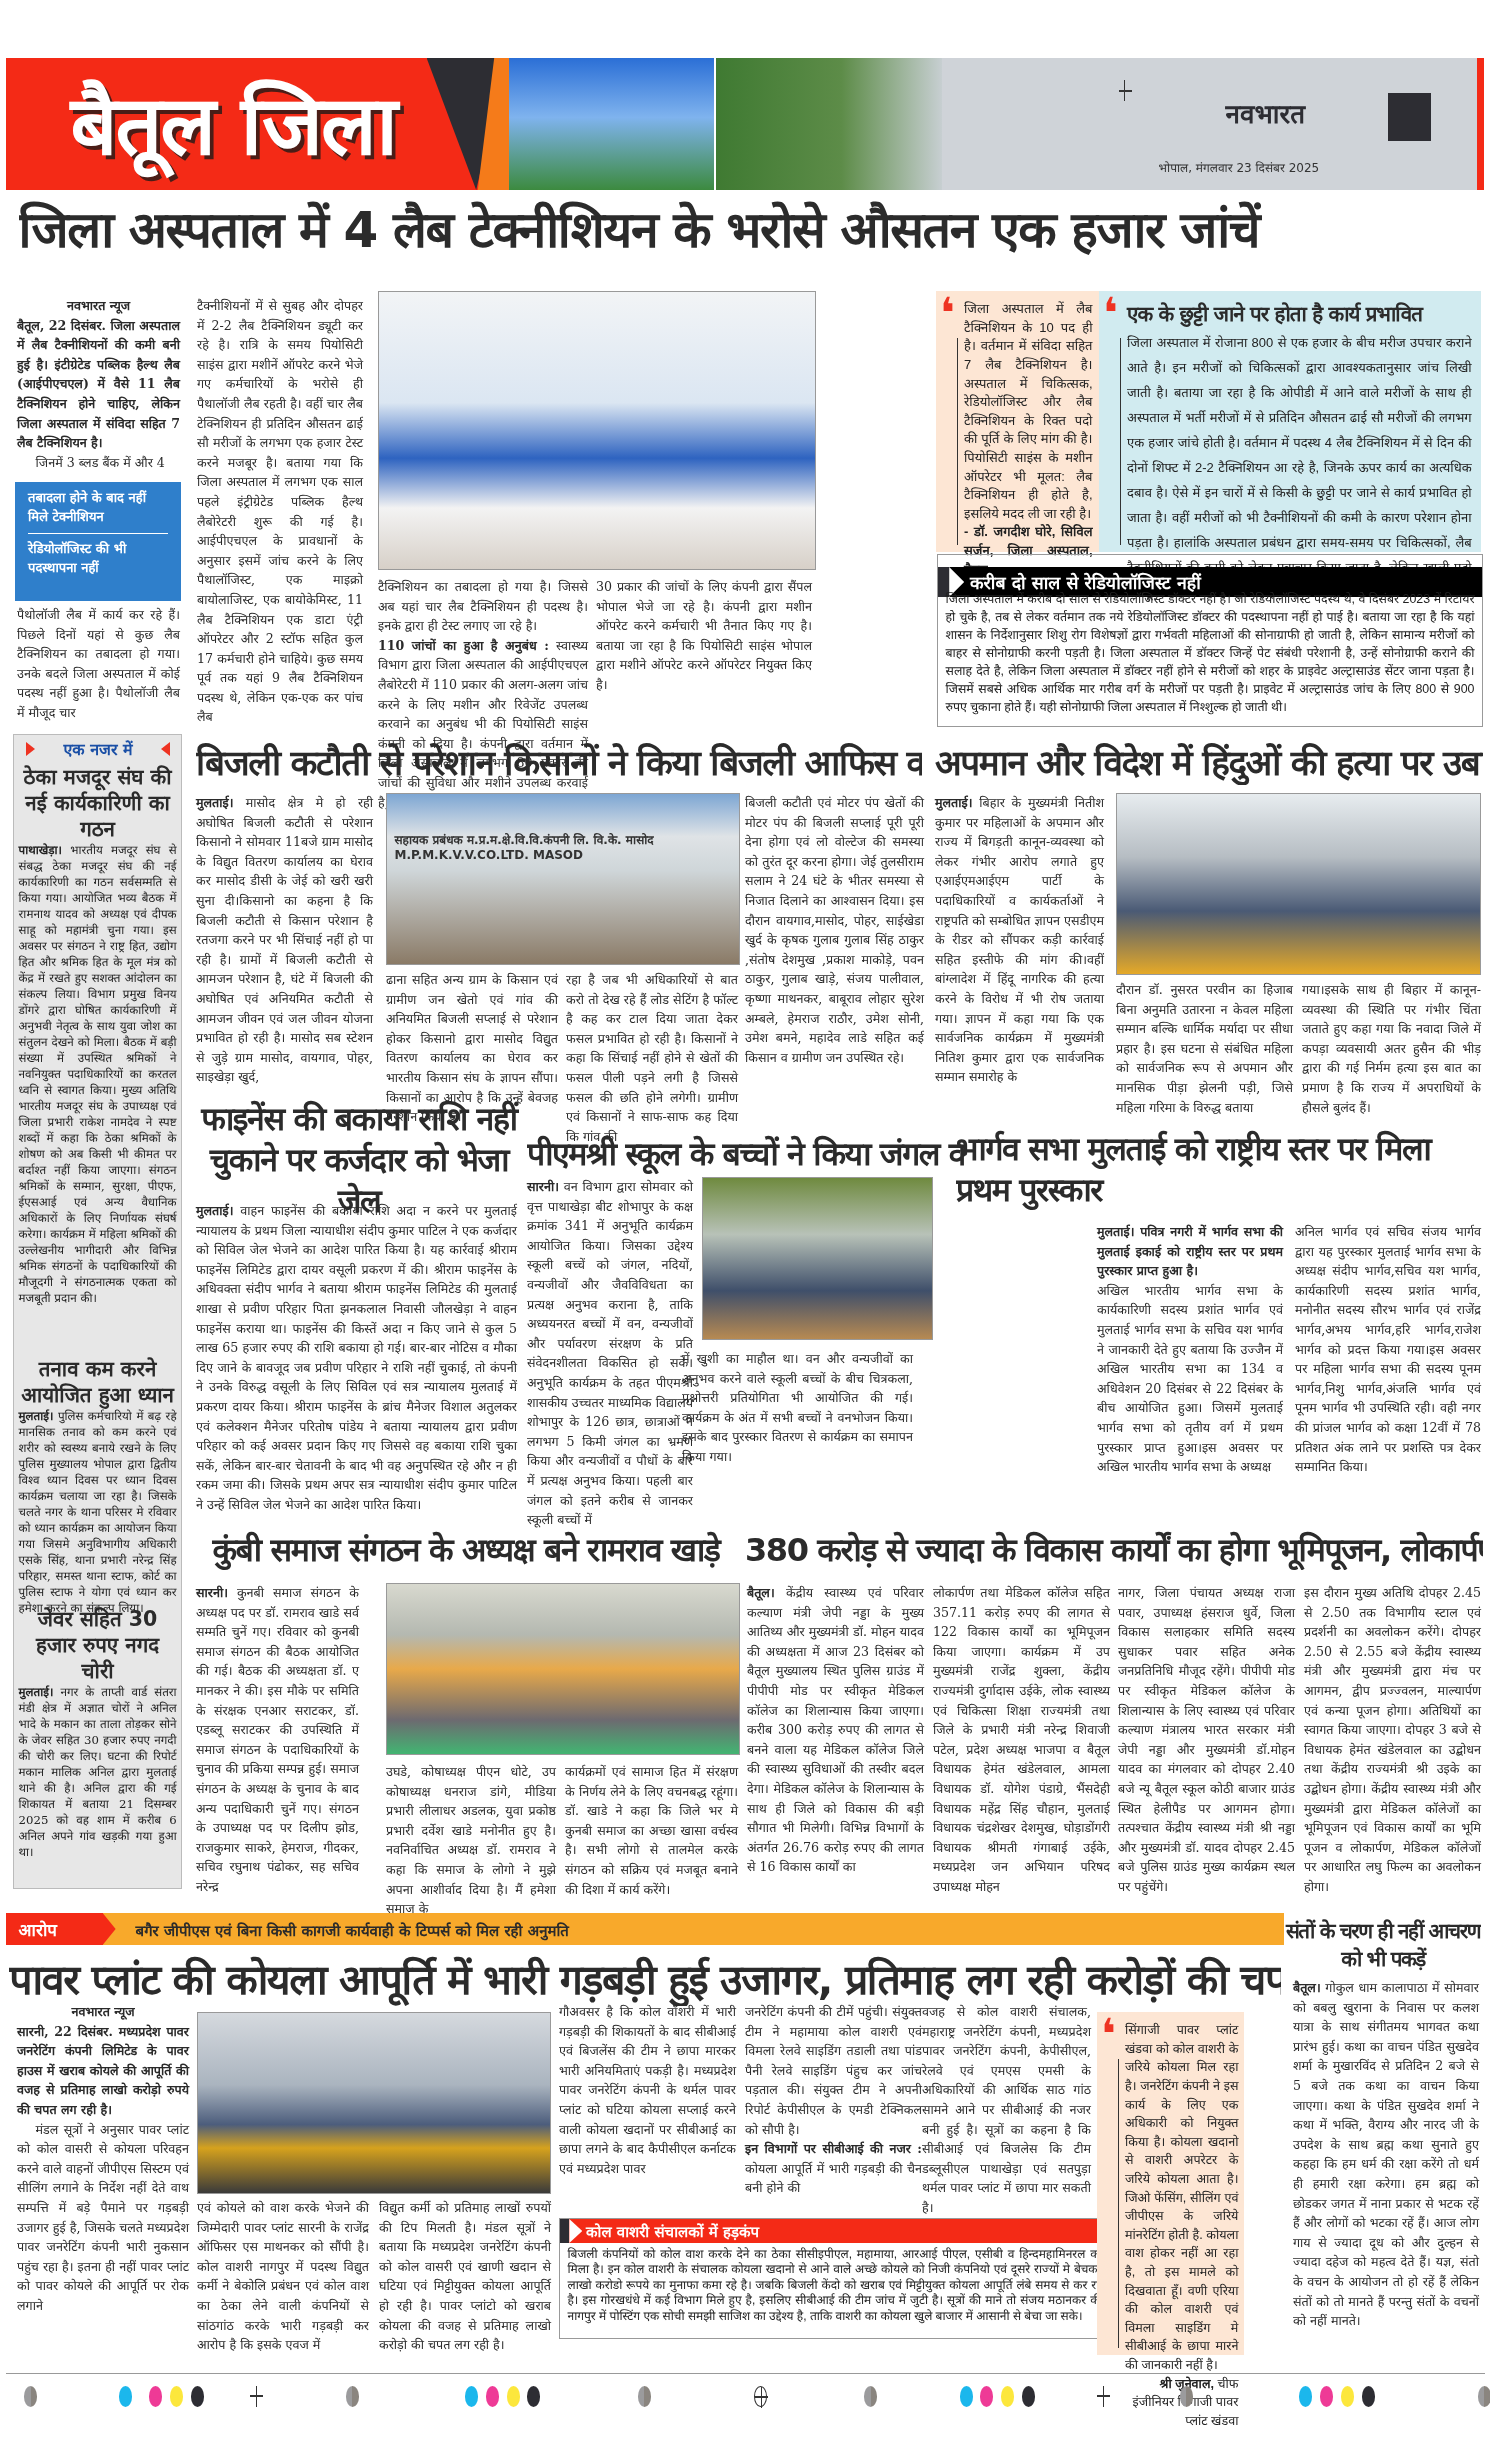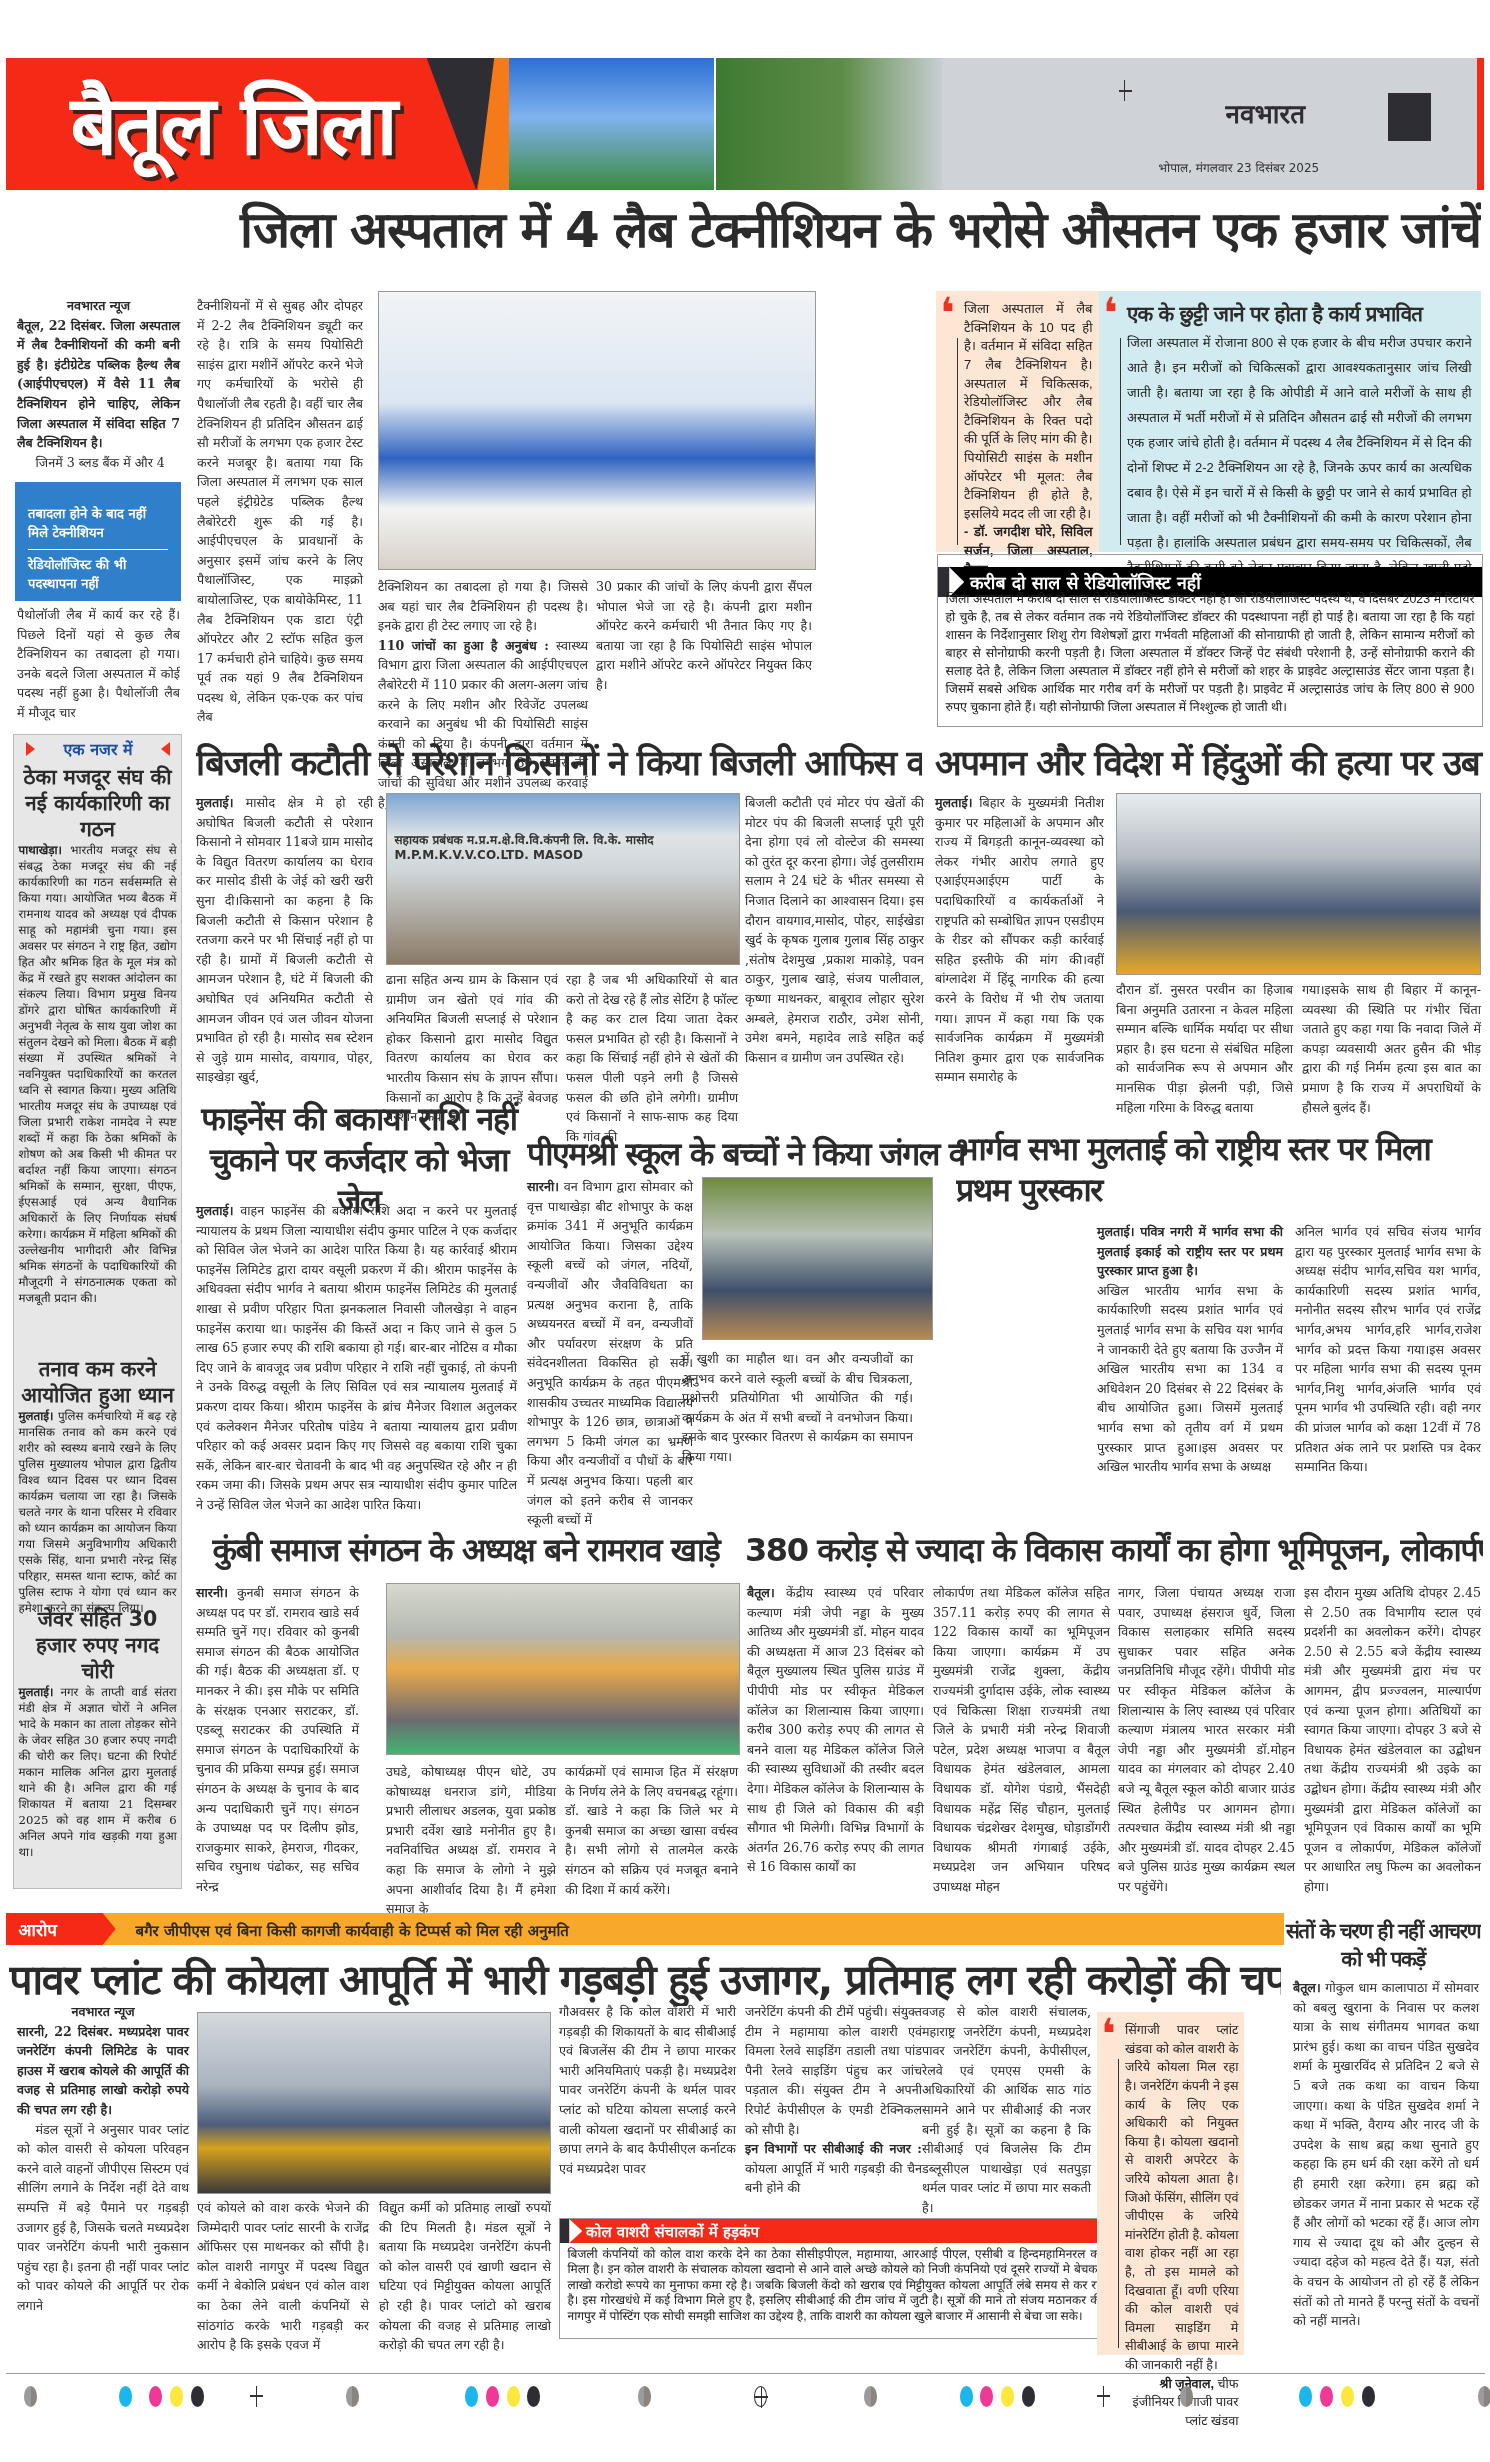--- a/index.html
+++ b/index.html
@@ -16,25 +16,25 @@
 #mast-black{left:421px;top:0;width:80px;height:132px;background:#2d2d33;clip-path:polygon(0 0,100% 0,62% 100%)}
 #mast-orange{left:464px;top:0;width:41px;height:132px;background:#f57b1a;clip-path:polygon(60% 0,100% 0,100% 100%,20% 100%)}
 #mast-img1{left:503px;top:0;width:205px;height:132px;background:linear-gradient(180deg,#2b6fd6 0%,#7fb3ee 45%,#3c8a3f 100%)}
 #mast-img2{left:710px;top:0;width:228px;height:132px;background:linear-gradient(90deg,#3f7a32 0%,#5d8c48 55%,#c9d0d4 100%)}
 #mast-grey{left:936px;top:0;width:536px;height:132px;background:#cfd3d8}
 #mast-redbar{left:1471px;top:0;width:7.5px;height:132px;background:#f42a16}
 #brand{left:1220px;top:37px;font-size:26px;font-weight:bold;color:#2d2d33}
 #brand-box{left:1382px;top:35px;width:43px;height:48px;background:#2d2d33}
 #dateline{left:1153px;top:101px;font-size:12px;color:#333}
 
-#lead-hl{left:18.6px;top:200px;width:1462px;font-size:50px;line-height:60px;text-align:right}
+#lead-hl{left:18.6px;top:200px;width:1462px;font-size:50px;line-height:60px;text-align:left}
 #lead-c1{left:17px;top:296px;width:163px}
 #lead-c2{left:197px;top:296px;width:166px}
 #byline{text-align:center;font-weight:bold}
-#bluebox{left:15px;top:482px;width:166px;height:119px;background:#2f7fcb;padding:23px 13px;color:#fff}
+#bluebox{left:15px;top:482px;width:166px;height:119px;background:#2f7fcb;padding:7px 13px;color:#fff}
 #bluebox .bx{font-size:13px;font-weight:bold;line-height:18.6px}
 #bluebox hr{border:0;border-top:1.4px solid #fff;margin:6.5px 0}
 #lead-photo{left:378px;top:291px;width:438px;height:279px;background:linear-gradient(180deg,#f2f4f6 0%,#dbe6f2 40%,#2e63c0 60%,#f3f3f3 78%,#d7d0c8 100%)}
 #lead-c3{left:378px;top:577px;width:210px}
 #lead-c4{left:596px;top:503px;width:214px}
 #quote1{left:936px;top:291px;width:164px;height:261px;background:#fde6d4;padding:9.3px 7.5px 9.3px 28px}
 #quote1 .qt{font-family:"Liberation Sans",sans-serif;font-size:13px;line-height:18.6px;text-align:justify}
 .qmark{position:absolute;left:3.7px;top:3.7px;color:#e32;font-size:43px;font-weight:bold;line-height:37px}
 .qline{position:absolute;left:20.5px;top:47px;bottom:7.5px;border-left:1.4px solid #333}
 #box2{left:1099px;top:291px;width:382px;height:261px;background:#d1ebf0;padding:7.5px 9.3px 9.3px 28px}

